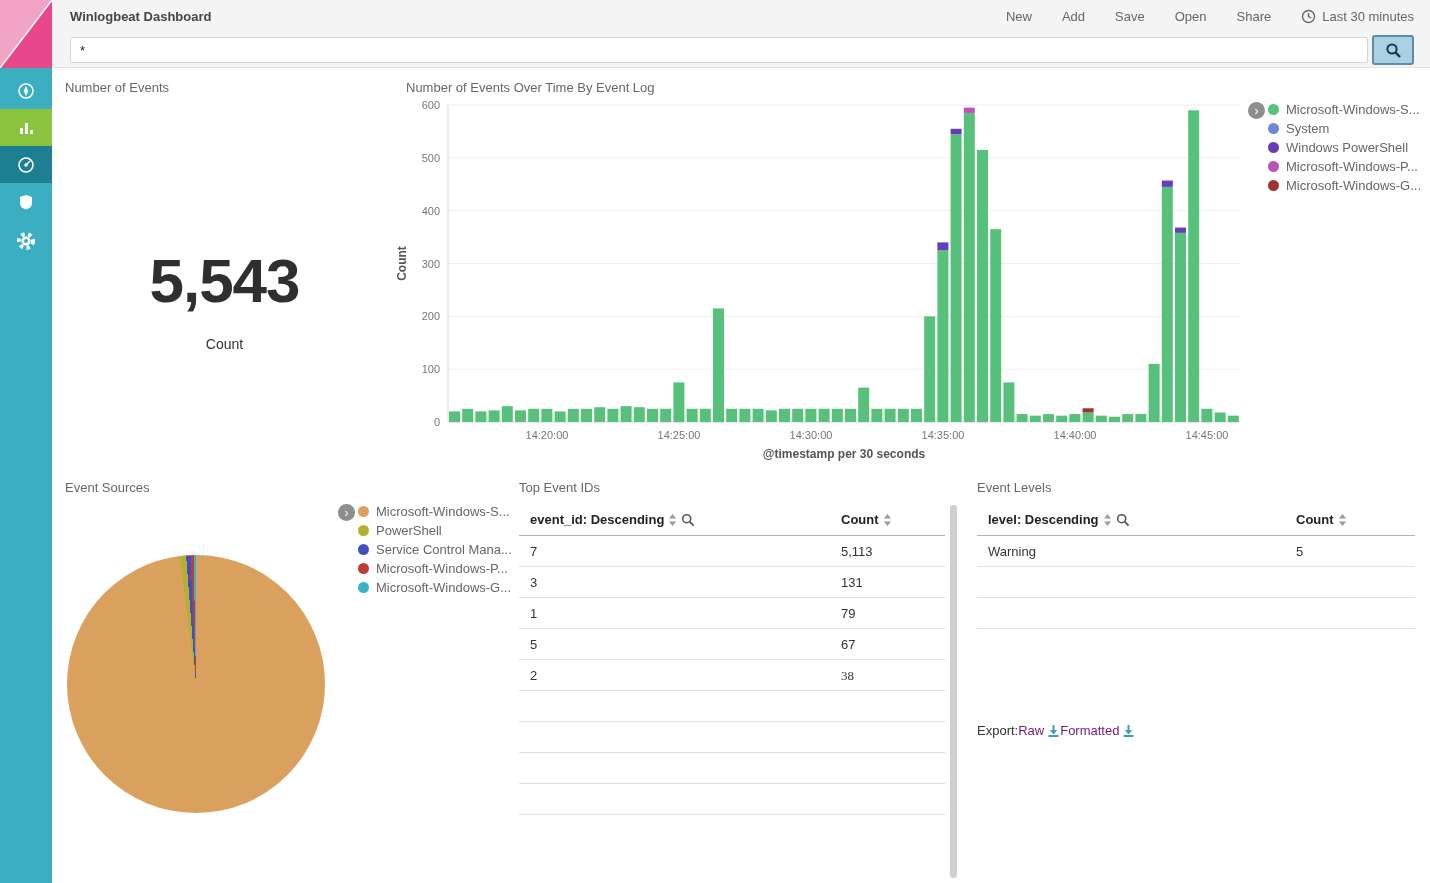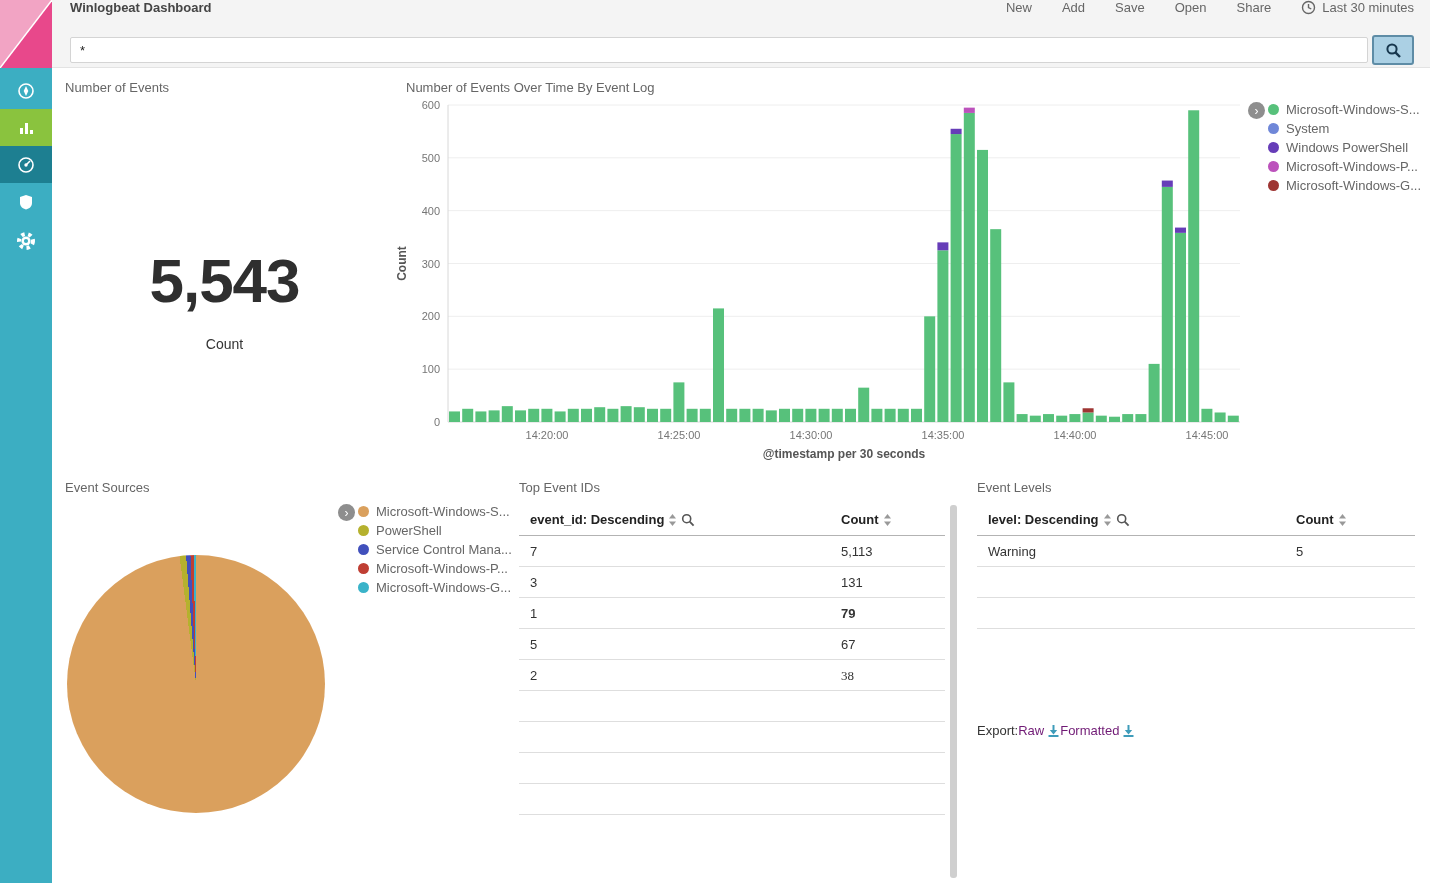--- a/index.html
+++ b/index.html
@@ -5,21 +5,21 @@
   *{box-sizing:border-box;margin:0;padding:0}
   html,body{width:1430px;height:883px;background:#fff;overflow:hidden;
     font-family:"Liberation Sans","DejaVu Sans",sans-serif;}
   
   .sidebar{position:absolute;left:0;top:0;width:52px;height:883px;background:#3caec2;z-index:5}
   .logo{position:absolute;left:0;top:0;width:52px;height:68px}
   .side-item{position:absolute;left:0;width:52px;height:37px;display:flex;align-items:center;justify-content:center;cursor:pointer}
   .side-item.green{background:#8ac33e}
   .side-item.active{background:#1d7f91}
   
-  .topbar{position:absolute;left:52px;top:0;right:0;height:32px;background:#f4f4f4;display:flex;align-items:flex-start;z-index:4}
+  .topbar{position:absolute;left:52px;top:0;right:0;height:32px;background:#f4f4f4;display:flex;align-items:center;z-index:4}
   .topbar-title{margin-left:18px;font-weight:bold;font-size:13px;color:#454545}
   .topbar-menu{margin-left:auto;display:flex;gap:30px;align-items:center;font-size:13px;color:#666}
   .menu-item{cursor:pointer}
   .time-picker{display:flex;align-items:center;gap:6px;margin:0 16px 0 30px;font-size:13px;color:#666;cursor:pointer}
   
   .searchrow{position:absolute;left:52px;top:32px;right:0;height:36px;background:#f4f4f4;border-bottom:1px solid #e3e3e3;z-index:4}
   .search-input{position:absolute;left:18px;top:5px;right:62px;height:26px;border:1px solid #d4d4d4;border-radius:2px;padding:0 9px;font-size:13px;color:#222;font-family:inherit}
   .search-btn{position:absolute;right:16px;top:3px;width:42px;height:30px;background:#abd0e4;border:2px solid #5e8ca6;border-radius:3px;display:flex;align-items:center;justify-content:center;cursor:pointer}
   
   .content{position:absolute;left:52px;top:68px;width:1378px;height:815px;background:#fff}
@@ -300,21 +300,21 @@
         <div class="tr">
           <span class="td td1">7</span>
           <span class="td" style="left: 322px;">5,113</span>
         </div>
         <div class="tr">
           <span class="td td1">3</span>
           <span class="td" style="left: 322px;">131</span>
         </div>
         <div class="tr">
           <span class="td td1">1</span>
-          <span class="td" style="left: 322px; font-weight: bold;">79</span>
+          <span class="td" style="left: 322px;">79</span>
         </div>
         <div class="tr">
           <span class="td td1">5</span>
           <span class="td" style="left: 322px;">67</span>
         </div>
         <div class="tr">
           <span class="td td1">2</span>
           <span class="td" style="left: 322px; font-family: Liberation Serif, serif;">38</span>
         </div>
         <div class="tr"></div>

